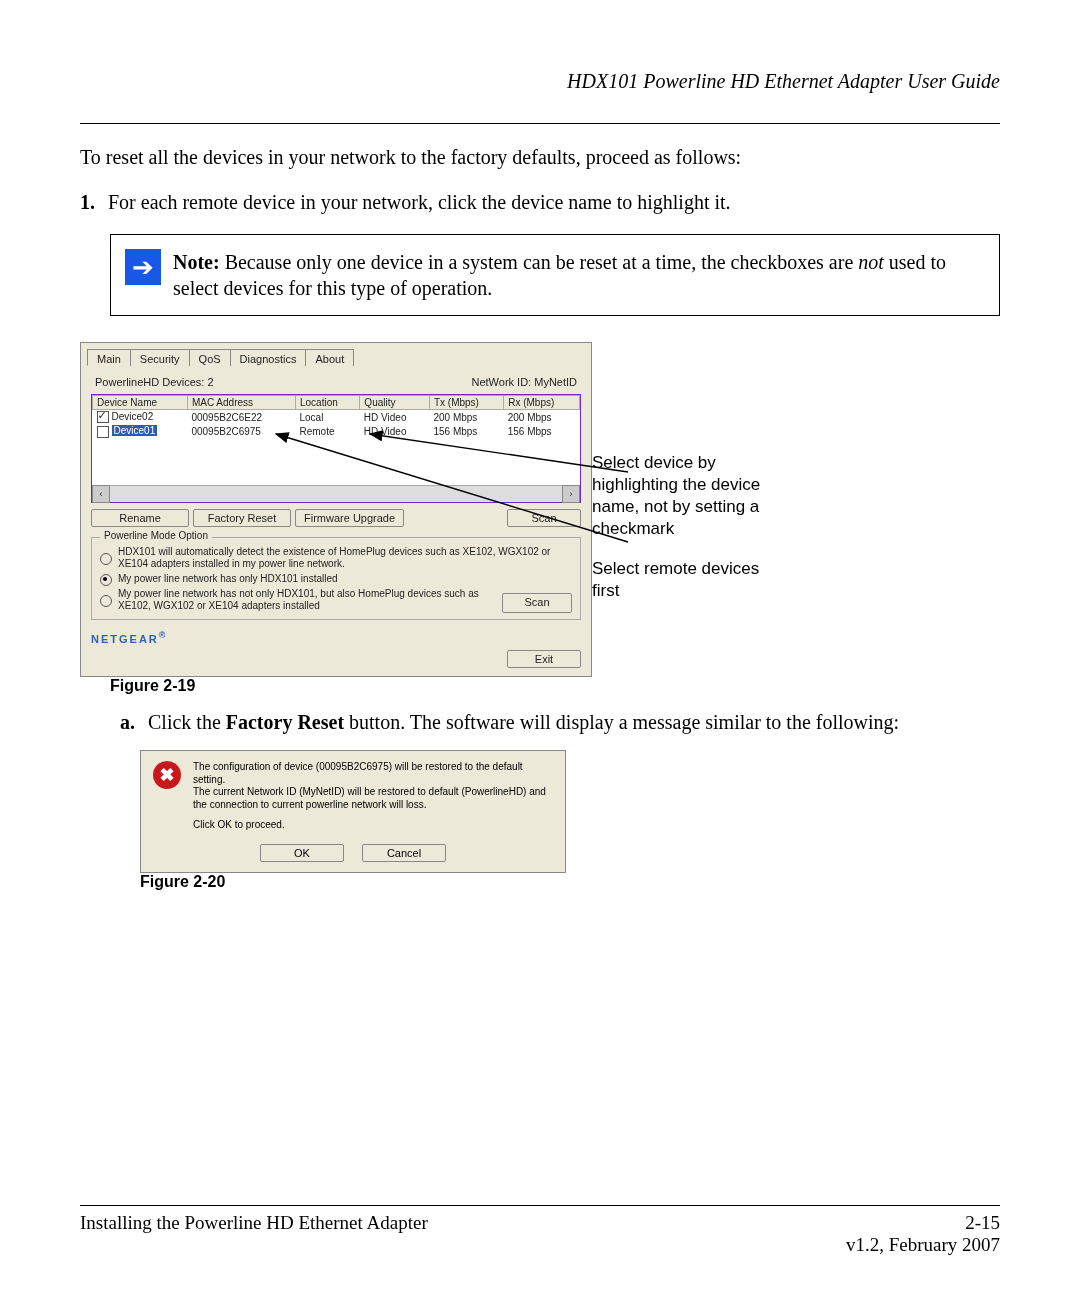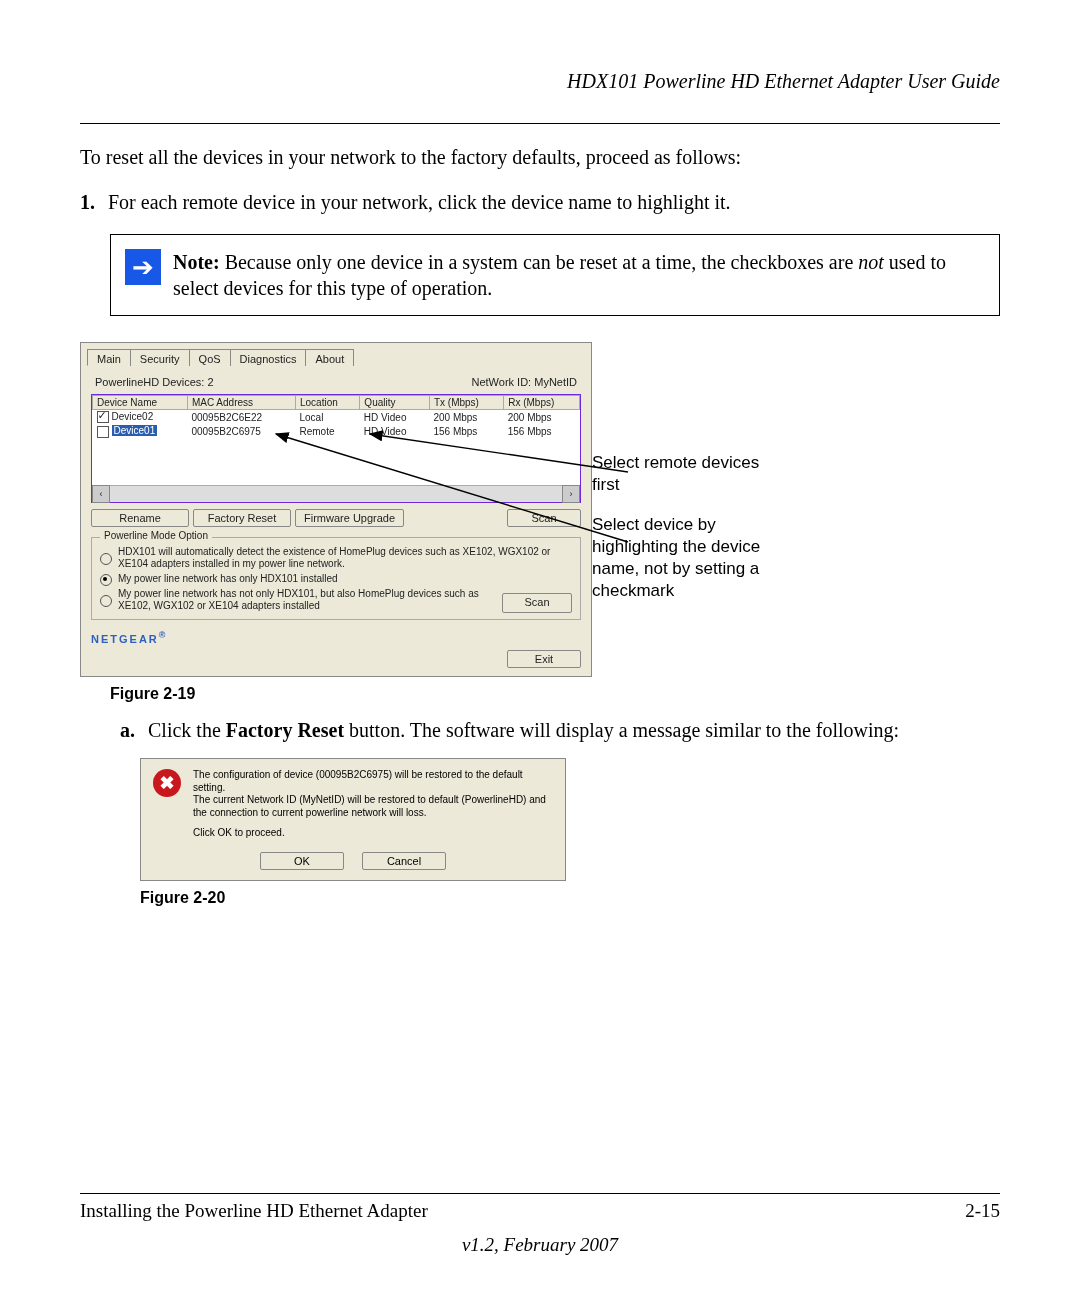--- a/index.html
+++ b/index.html
@@ -34,33 +34,33 @@
   .mode-box{margin:4px 10px 6px 10px;border:1px solid #aaa;padding:6px 8px 4px 8px;position:relative}
   .mode-box-title{position:absolute;top:-8px;left:8px;background:#ece9d8;padding:0 4px;font-size:10px}
   .radio-row{display:flex;align-items:center;gap:6px;font-size:10px;line-height:1.25;margin:2px 0}
   .radio{width:10px;height:10px;border:1px solid #555;border-radius:50%;margin-top:1px;flex:0 0 10px;position:relative}
   .radio.on:after{content:"";position:absolute;top:2px;left:2px;width:4px;height:4px;background:#000;border-radius:50%}
   .brand{padding:4px 10px;font-family:Arial,sans-serif;color:#2c5fbf;font-weight:bold;letter-spacing:2px}
   .brand sup{font-size:9px}
   .exit-row{display:flex;justify-content:flex-end;padding:2px 10px 8px 10px}
   .callouts{font-family:Arial,Helvetica,sans-serif;font-size:17px;line-height:1.3;max-width:190px;margin-top:110px}
   .callouts p{margin:0 0 18px 0}
-  .fig-caption{font-family:Arial,Helvetica,sans-serif;font-weight:bold;font-size:16px;margin:8px 0 0 30px}
+  .fig-caption{font-family:Arial,Helvetica,sans-serif;font-weight:bold;font-size:16px;margin:0 0 0 30px}
   .sub-step{display:flex;margin:16px 0 16px 40px;font-size:20px}
   .sub-step .lbl{width:28px;font-weight:bold}
   .dlg{margin-left:60px;width:400px;border:1px solid #888;background:#ece9d8;font-family:Tahoma,Arial,sans-serif;font-size:11px;display:flex;align-items:flex-start;gap:10px;padding:10px 12px 10px 12px;flex-direction:column}
   .dlg-top{display:flex;gap:12px}
   .dlg-icon{width:28px;height:28px;border-radius:50%;background:#c8171d;color:#fff;display:flex;align-items:center;justify-content:center;font-weight:bold;font-size:18px;flex:0 0 28px}
   .dlg-msg{font-size:10px;line-height:1.25}
   .dlg-btns{display:flex;gap:18px;justify-content:center;width:100%;margin-top:2px}
   .dlg-btns .xpbtn{min-width:66px}
   .footer{position:absolute;left:80px;right:80px;bottom:40px}
   .footer-line{border-top:1px solid #000;margin-bottom:6px}
   .footer-row{display:flex;justify-content:space-between;font-size:19px}
-  .footer-ver{text-align:center;font-style:italic;font-size:19px;margin-top:12px}
+  .footer-ver{text-align:right;font-size:19px;margin-top:0}
   
   .arrow-svg{position:absolute;left:0;top:0;width:680px;height:400px;pointer-events:none}
 </style>
 </head>
 <body>
 
 <div class="page">
   <div class="doc-title">HDX101 Powerline HD Ethernet Adapter User Guide</div>
   <div class="hr-top"></div>
 
@@ -160,22 +160,22 @@
       <defs>
             <marker id="ah" markerWidth="10" markerHeight="8" refX="9" refY="4" orient="auto">
               <path d="M0,0 L10,4 L0,8 z" fill="#000"></path>
             </marker>
           </defs>
       <line x1="548" y1="130" x2="290" y2="92" stroke="#000" stroke-width="1.4" marker-end="url(#ah)"></line>
       <line x1="548" y1="200" x2="196" y2="92" stroke="#000" stroke-width="1.4" marker-end="url(#ah)"></line>
     </svg>
     </div>
     <div class="callouts">
+      <p>Select device by highlighting the device name, not by setting a checkmark</p>
       <p>Select remote devices first</p>
-      <p>Select device by highlighting the device name, not by setting a checkmark</p>
     </div>
   </div>
 
   <div class="fig-caption">Figure 2-19</div>
 
   <div class="sub-step">
     <div class="lbl">a.</div>
     <div><span>Click the </span><b>Factory Reset</b><span> button. The software will display a message similar to the following:</span></div>
   </div>
 

